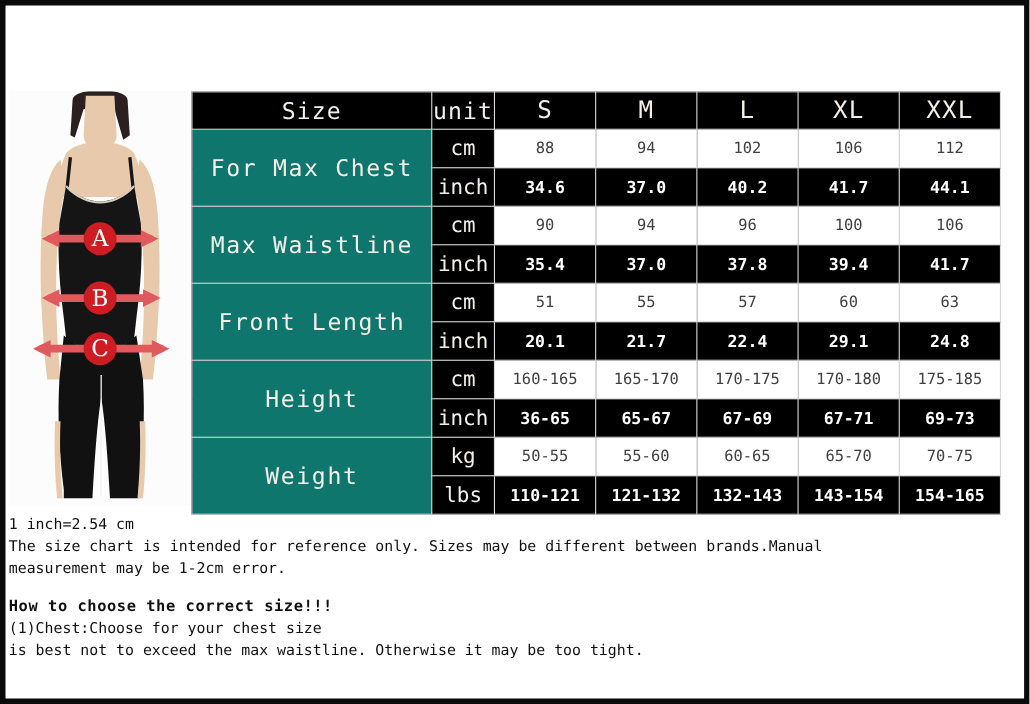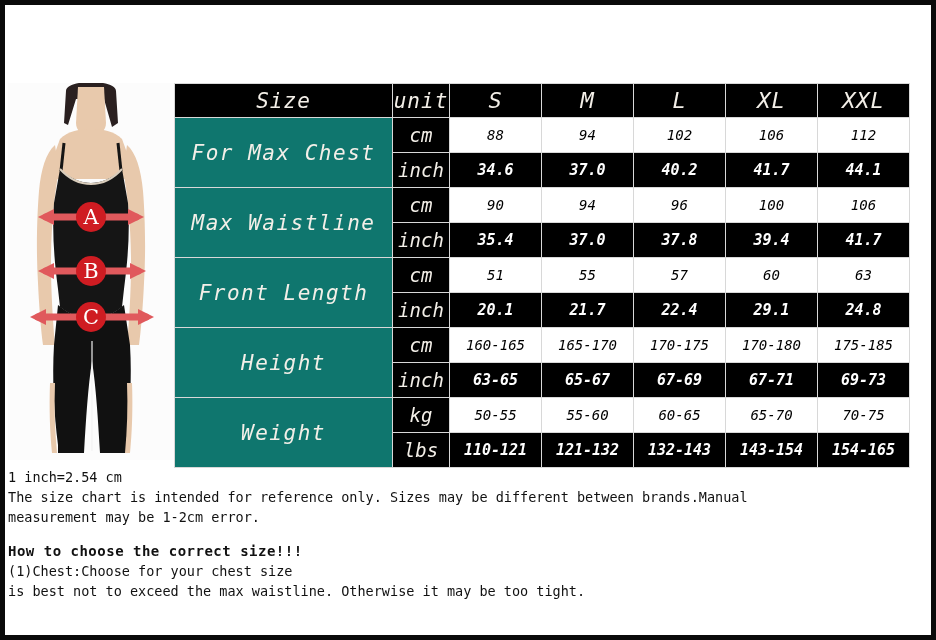--- a/index.html
+++ b/index.html
@@ -59,21 +59,20 @@
   
   .chart {
     position: absolute;
     left: 169px;
     top: 78px;
     width: 670px;
     height: 379px;
     background: #000000;
     border-collapse: collapse;
     table-layout: fixed;
-    font-style: italic;
   }
   .chart td {
     border: 1px solid #d8d8d8;
     text-align: center;
     vertical-align: middle;
     padding: 0;
     font-family: "DejaVu Sans Mono", "Liberation Mono", monospace;
   }
   
   col.c-label { width: 218px; }
@@ -96,21 +95,21 @@
     letter-spacing: 1.5px;
   }
   td.unitcell {
     background: #000000;
     color: #f3efe8;
     font-size: 19px;
     height: 34px;
   }
   td.val-light {
     background: #ffffff;
-    color: #000000;
+    color: #404040;
     font-size: 14px;
     font-weight: normal;
   }
   td.val-dark {
     background: #000000;
     color: #ffffff;
     font-size: 15px;
     font-weight: bold;
   }
 
@@ -273,21 +272,21 @@
           <td class="rowlabel" rowspan="2">Height</td>
           <td class="unitcell">cm</td>
           <td class="val-light">160-165</td>
           <td class="val-light">165-170</td>
           <td class="val-light">170-175</td>
           <td class="val-light">170-180</td>
           <td class="val-light">175-185</td>
         </tr>
         <tr>
           <td class="unitcell">inch</td>
-          <td class="val-dark">63-65</td>
+          <td class="val-dark">36-65</td>
           <td class="val-dark">65-67</td>
           <td class="val-dark">67-69</td>
           <td class="val-dark">67-71</td>
           <td class="val-dark">69-73</td>
         </tr>
         <tr>
           <td class="rowlabel" rowspan="2">Weight</td>
           <td class="unitcell">kg</td>
           <td class="val-light">50-55</td>
           <td class="val-light">55-60</td>

